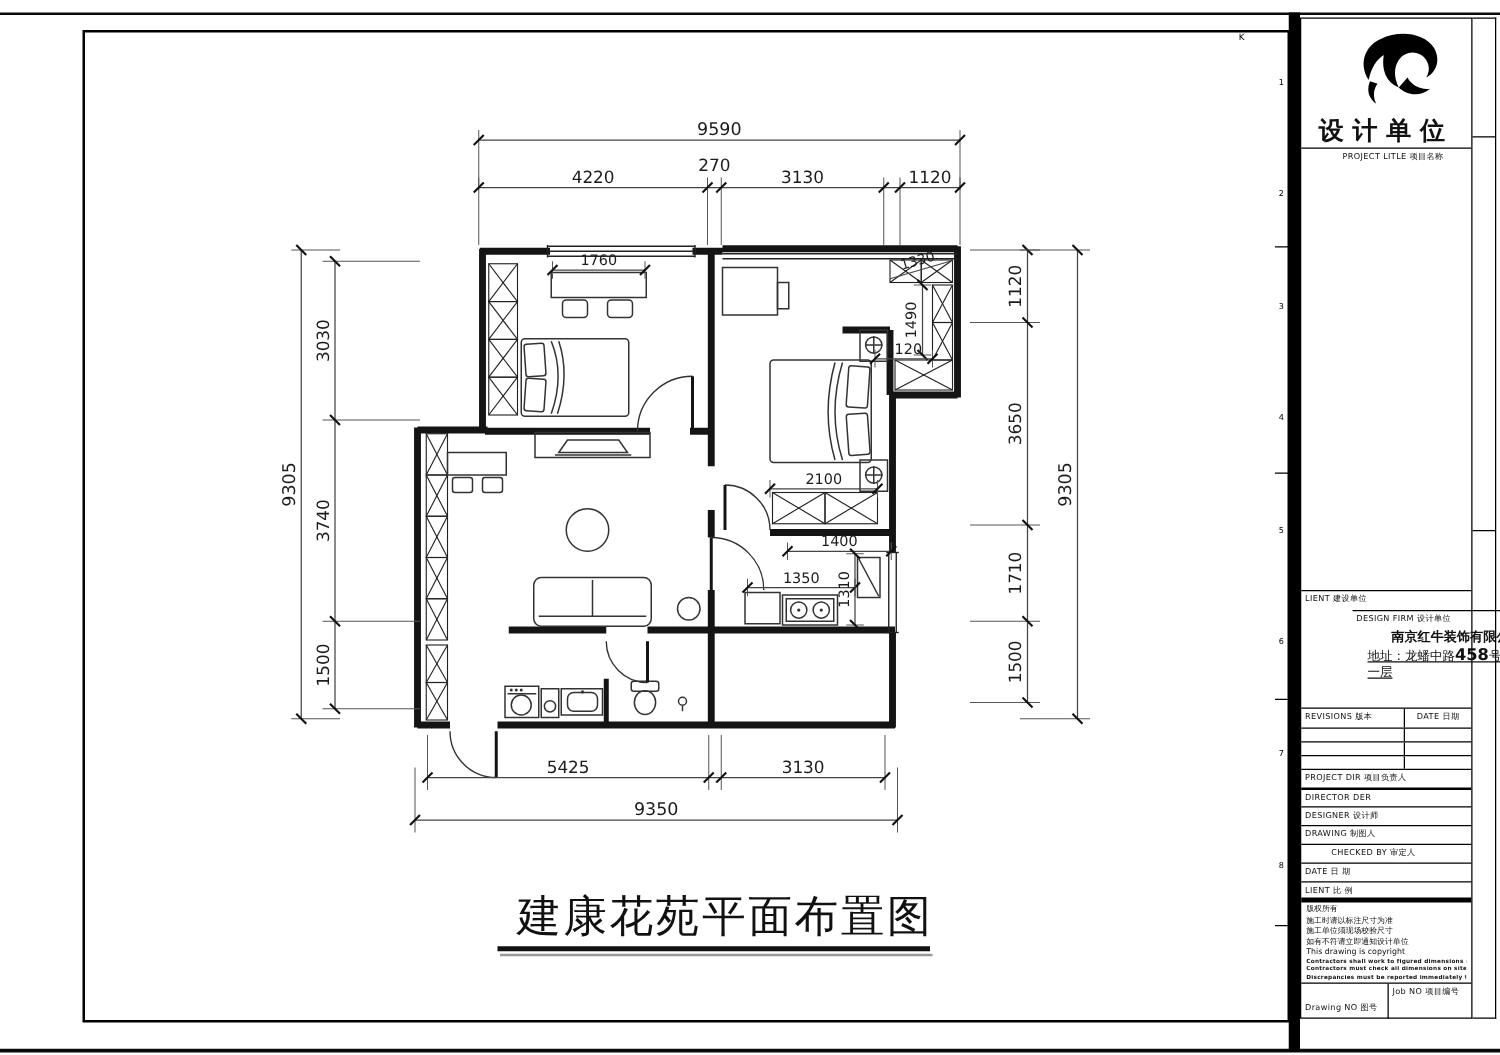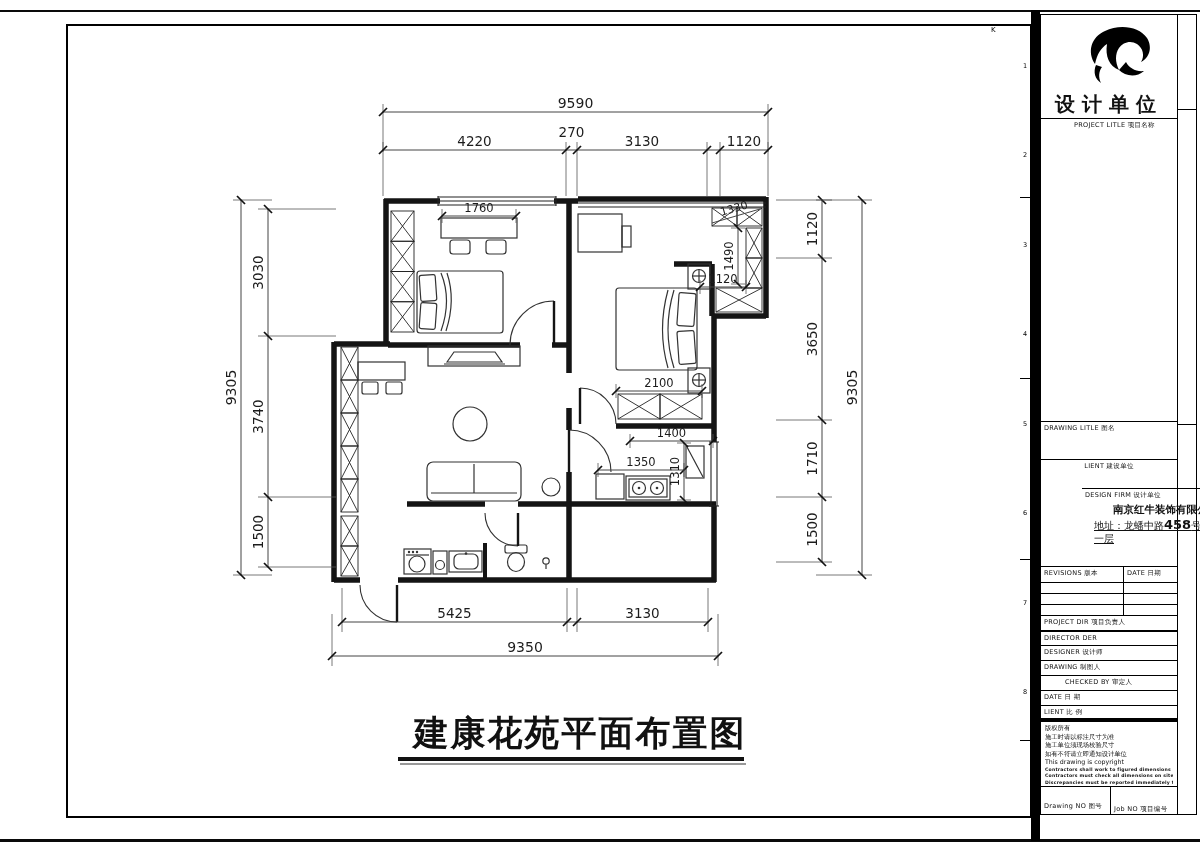--- a/index.html
+++ b/index.html
@@ -19,21 +19,21 @@
   .fd{fill:#333;stroke:none;}
   .dr{stroke:#333;stroke-width:1.1;fill:none;}
   .lf{stroke:#141414;stroke-width:2.4;}
   .dl{stroke:#444;stroke-width:1;}
   .de{stroke:#555;stroke-width:.8;}
   .dt{stroke:#111;stroke-width:1.7;}
   .dx{fill:#1c1c1c;}
   #hatch rect,#hatch line{stroke:#222;stroke-width:.9;fill:none;}
   
   #main-title{position:absolute;left:388px;top:710px;width:384px;text-align:center;
-      font-size:35px;font-weight:bold;letter-spacing:2px;white-space:nowrap;}
+      font-size:35px;font-weight:normal;letter-spacing:2px;white-space:nowrap;}
   #title-rule1{position:absolute;left:398px;top:757px;width:346px;height:4px;background:#111;}
   #title-rule2{position:absolute;left:400px;top:763px;width:346px;height:2px;background:#999;}
   
   #tb{position:absolute;left:1040px;top:14px;width:138px;height:801px;border:1px solid #000;box-sizing:border-box;background:#fff;}
   #tb .row{position:absolute;left:0;width:100%;box-sizing:border-box;border-top:1px solid #000;}
   #tb .lab{font-size:6.5px;letter-spacing:.3px;padding:2px 3px;white-space:nowrap;overflow:hidden;}
   #brand-text{position:absolute;left:0;top:76px;width:100%;text-align:center;font-size:20px;font-weight:600;letter-spacing:7px;white-space:nowrap;}
   #outer-col{position:absolute;left:1178px;top:14px;width:19px;height:801px;border:1px solid #000;border-left:none;box-sizing:border-box;}
   .tick{position:absolute;height:1px;background:#000;}
   .rnum{position:absolute;font-size:6.5px;color:#000;}
@@ -396,35 +396,34 @@
   <div class="abs" style="left:0;top:0;width:100%;height:104px;border-bottom:1px solid #000;box-sizing:border-box;">
     <svg width="100" height="72" viewBox="0 0 100 60" style="position:absolute;left:22px;top:4px;">
       <path fill="#000" d="M42 6 C28 12 24 27 32 39 C34 29 38 23 44 19 C42 31 46 41 56 45 C52 37 52 29 56 23 C60 17 68 15 74 19 C80 23 82 31 78 37 C86 33 90 23 84 13 C76 1 56 -1 42 6 Z"></path>
       <path fill="#000" d="M56 45 C62 51 73 53 81 46 C73 47 66 43 63 37 Z"></path>
       <path fill="#000" d="M33 40 C30 47 32 54 38 58 C35 52 36 46 39 42 Z"></path>
     </svg>
     <div id="brand-text">设计单位</div>
   </div>
   <div class="abs lab" style="left:0;top:104px;width:100%;padding-left:33px;">PROJECT LITLE  项目名称</div>
 
-  <div class="row lab" style="top:406px;height:35px;">DRAWING LITLE  图名</div>
-  <div class="row lab" style="top:444px;height:50px;text-align:center;">LIENT  建设单位</div>
+  <div class="row lab" style="top:457px;height:50px;">LIENT  建设单位</div>
 
   <div class="row" style="top:473px;height:60px;margin-left:41px;">
     <div class="lab">DESIGN FIRM  设计单位</div>
     <div style="text-align:right;font-size:10.5px;font-weight:600;margin-top:1px;">南京红牛装饰有限公司</div>
     <div style="text-align:left;font-size:10px;padding:1px 12px 0 12px;line-height:13px;text-decoration:underline;">
       <span>地址：龙蟠中路</span><span style="font-size:13px;font-weight:bold;">458</span><span>号一层</span>
     </div>
   </div>
 
   <div class="row" style="top:551px;height:16px;">
     <div class="cellsplit" style="left:82px;"></div>
     <div class="lab abs" style="left:0;top:0;width:82px;">REVISIONS  版本</div>
-    <div class="lab abs" style="left:83px;top:0;right:0;">DATE  日期</div>
+    <div class="lab abs" style="left:83px;top:0;right:0;text-align:center;">DATE  日期</div>
   </div>
   <div class="row" style="top:567px;height:11px;">
       <div class="cellsplit" style="left:82px;"></div>
     </div>
   <div class="row" style="top:578px;height:11px;">
       <div class="cellsplit" style="left:82px;"></div>
     </div>
   <div class="row" style="top:589px;height:11px;">
       <div class="cellsplit" style="left:82px;"></div>
     </div>
@@ -444,19 +443,19 @@
     <div class="tiny">如有不符请立即通知设计单位</div>
     <div class="tiny">This drawing is copyright</div>
     <div class="tiny-b">Contractors shall work to figured dimensions only</div>
     <div class="tiny-b">Contractors must check all dimensions on site</div>
     <div class="tiny-b">Discrepancies must be reported immediately to architects</div>
   </div>
 
   <div class="row" style="top:771px;height:29px;">
     <div class="cellsplit" style="left:69px;"></div>
     <div class="lab abs" style="left:0;top:0;width:69px;margin-top:13px;">Drawing NO  图号</div>
-    <div class="lab abs" style="left:70px;top:16px;right:0;">Job NO  项目编号</div>
+    <div class="lab abs" style="left:70px;top:0;right:0;">Job NO  项目编号</div>
   </div>
 </div>
 <div id="outer-col">
   <div style="position:absolute;left:0;top:94px;width:100%;height:1px;background:#000;"></div>
   <div style="position:absolute;left:0;top:409px;width:100%;height:1px;background:#000;"></div>
 </div>
 
 </body></html>

